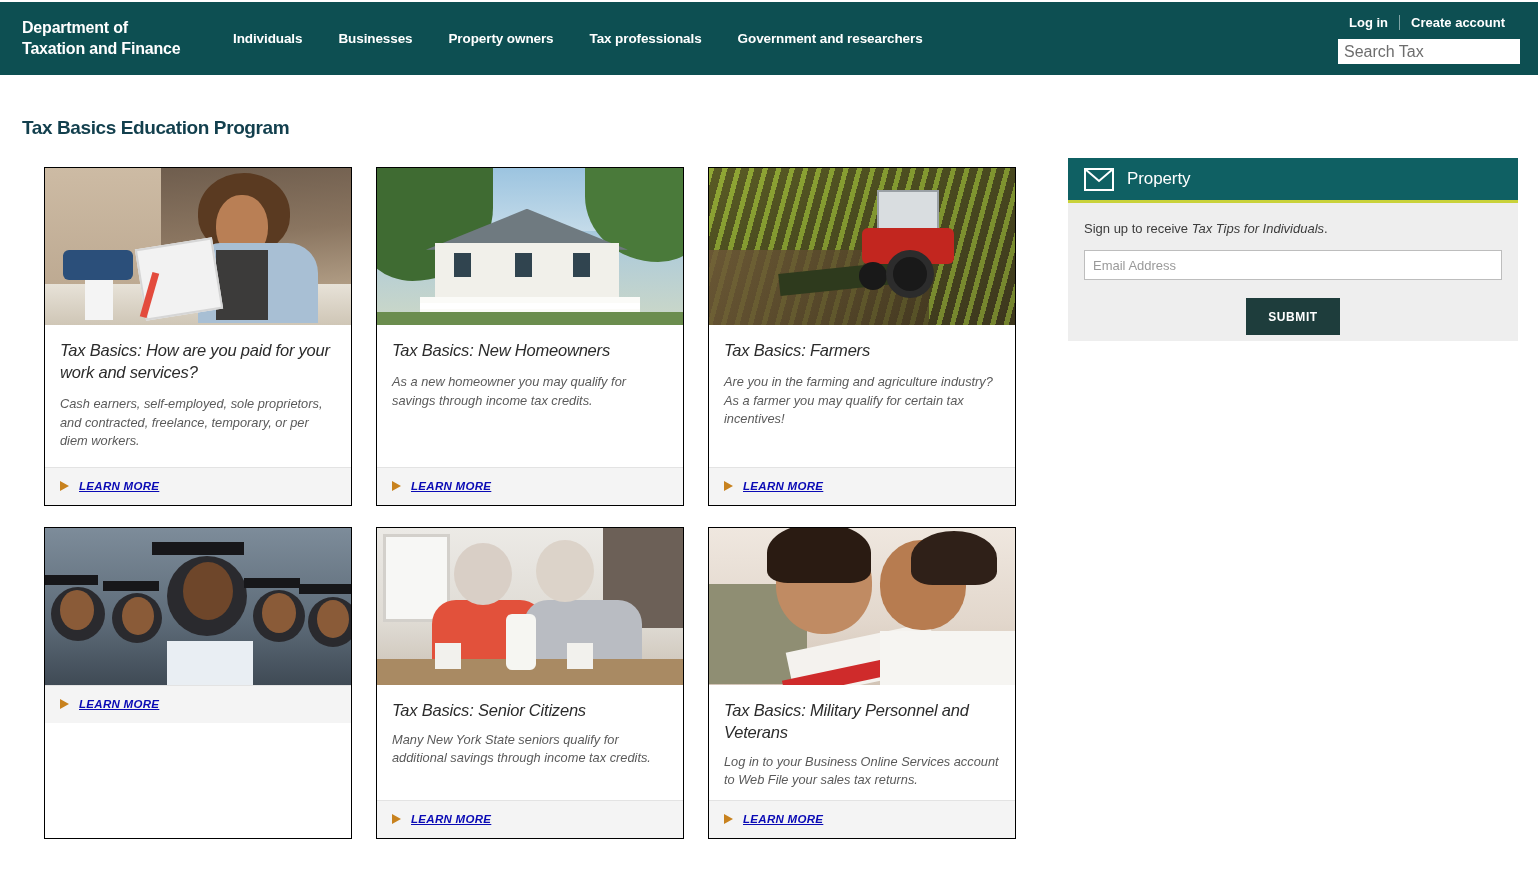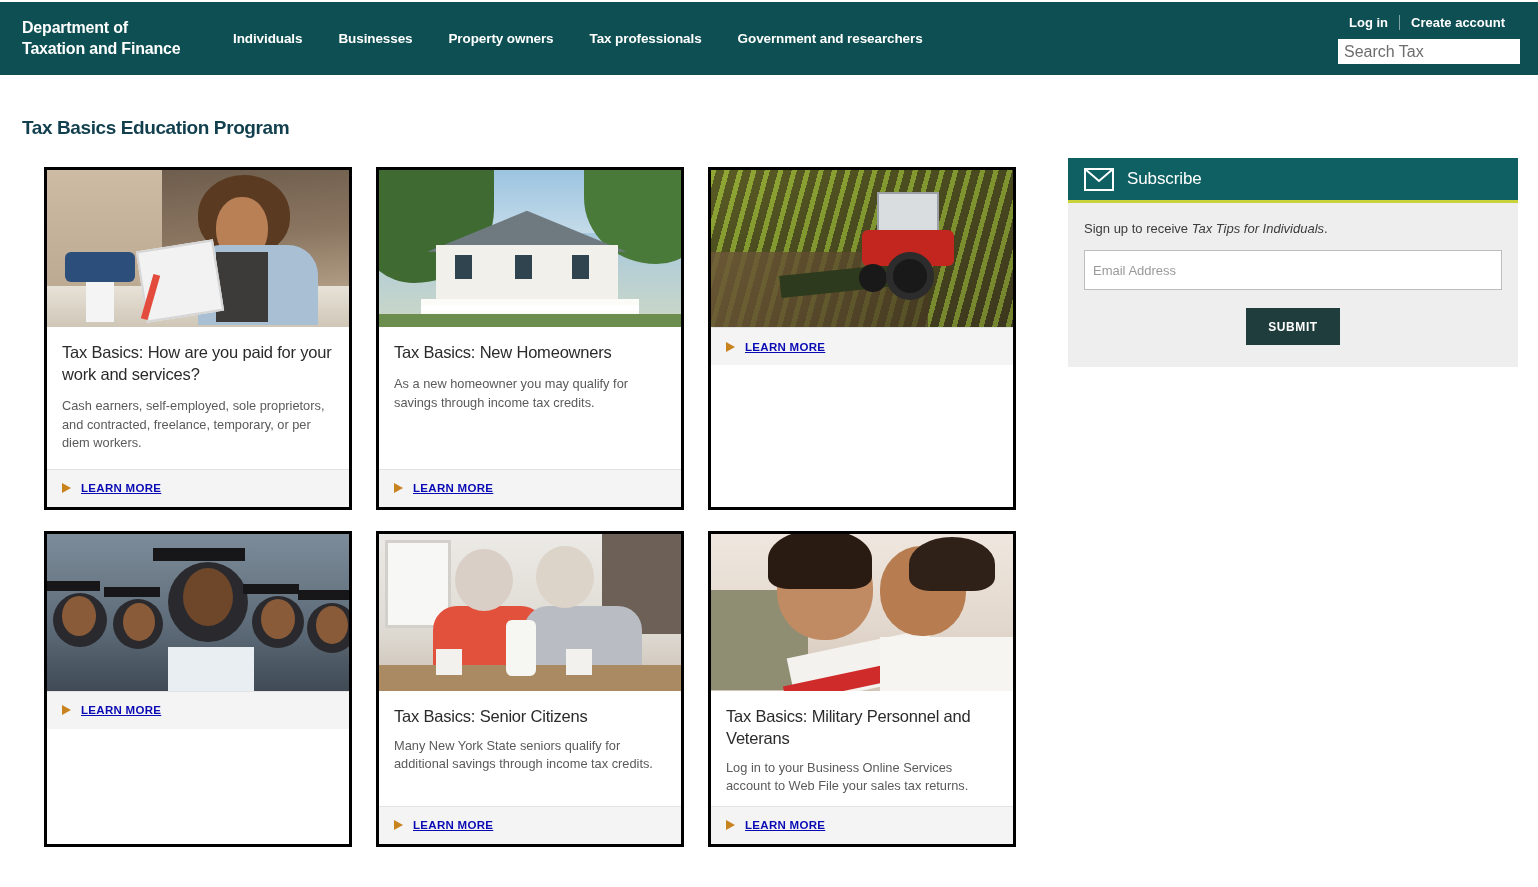--- a/index.html
+++ b/index.html
@@ -106,23 +106,24 @@
     position: absolute;
     left: 44px; top: 167px;
     width: 990px;
   }
   .row { display: flex; gap: 24px; }
   .row + .row { margin-top: 21px; }
 
   .card {
     width: 308px;
     background: #ffffff;
-    border: 3px solid #000000;
+    border: 1px solid #000000;
     display: flex;
     flex-direction: column;
+    font-style: italic;
   }
   .card-photo {
     height: 157px;
     width: 100%;
     position: relative;
     overflow: hidden;
     background: #b9b2a8;
   }
   .card-body {
     padding: 14px 15px 16px 15px;
@@ -184,31 +185,31 @@
     border-bottom: 3px solid #c9d23a;
   }
   .sub-head-title {
     color: #ffffff;
     font-size: 17px;
     margin-left: 13px;
     letter-spacing: -0.1px;
   }
   .sub-body {
     background: #eeeeee;
-    padding: 18px 16px 22px 16px;
+    padding: 18px 16px 6px 16px;
   }
   .sub-text {
     font-size: 13px;
     color: #3c3c3c;
     margin: 0 0 14px 0;
   }
   .sub-text em { font-style: italic; }
   .email-input {
     width: 100%;
-    height: 40px;
+    height: 30px;
     border: 1px solid #bdbdbd;
     background: #ffffff;
     padding: 0 8px;
     font-size: 13px;
     font-family: "Liberation Sans", sans-serif;
     color: #a21caf;
     outline: none;
   }
   .email-input::placeholder { color: #9a9a9a; }
   .submit-row { text-align: center; margin-top: 18px; }
@@ -386,20 +387,24 @@
 
     <div class="card">
       <div class="card-photo p-field">
         <div class="ph rows"></div>
           <div class="ph dirt"></div>
           <div class="ph plow"></div>
         <div class="ph cab"></div>
           <div class="ph body"></div>
         <div class="ph wheel-s"></div>
           <div class="ph wheel-b"></div>
+      </div>
+      <div class="card-body">
+        <h2 class="card-title">Tax Basics: Farmers</h2>
+        <p class="card-desc">Are you in the farming and agriculture industry? As a farmer you may qualify for certain tax incentives!</p>
       </div>
       <div class="card-foot">
         <span class="arrow-ico"></span>
         <a class="learn-more">LEARN MORE</a>
       </div>
     </div>
   </div>
 
   <div class="row">
 
@@ -473,21 +478,21 @@
     </div>
   </div>
 </div>
 
 <div class="subscribe">
   <div class="sub-head">
     <svg width="30" height="23" viewBox="0 0 30 23">
       <rect x="1" y="1" width="28" height="21" fill="none" stroke="#ffffff" stroke-width="2"></rect>
       <polyline points="1,1 15,13 29,1" fill="none" stroke="#ffffff" stroke-width="2"></polyline>
     </svg>
-    <span class="sub-head-title">Subscribe</span>
+    <span class="sub-head-title">Property</span>
   </div>
   <div class="sub-body">
     <p class="sub-text">
       <span>Sign up to receive </span><em>Tax Tips for Individuals</em><span>.</span>
     </p>
     <input class="email-input" type="text" placeholder="Email Address" style="">
     <div class="submit-row">
       <button class="submit-btn">SUBMIT</button>
     </div>
   </div>

